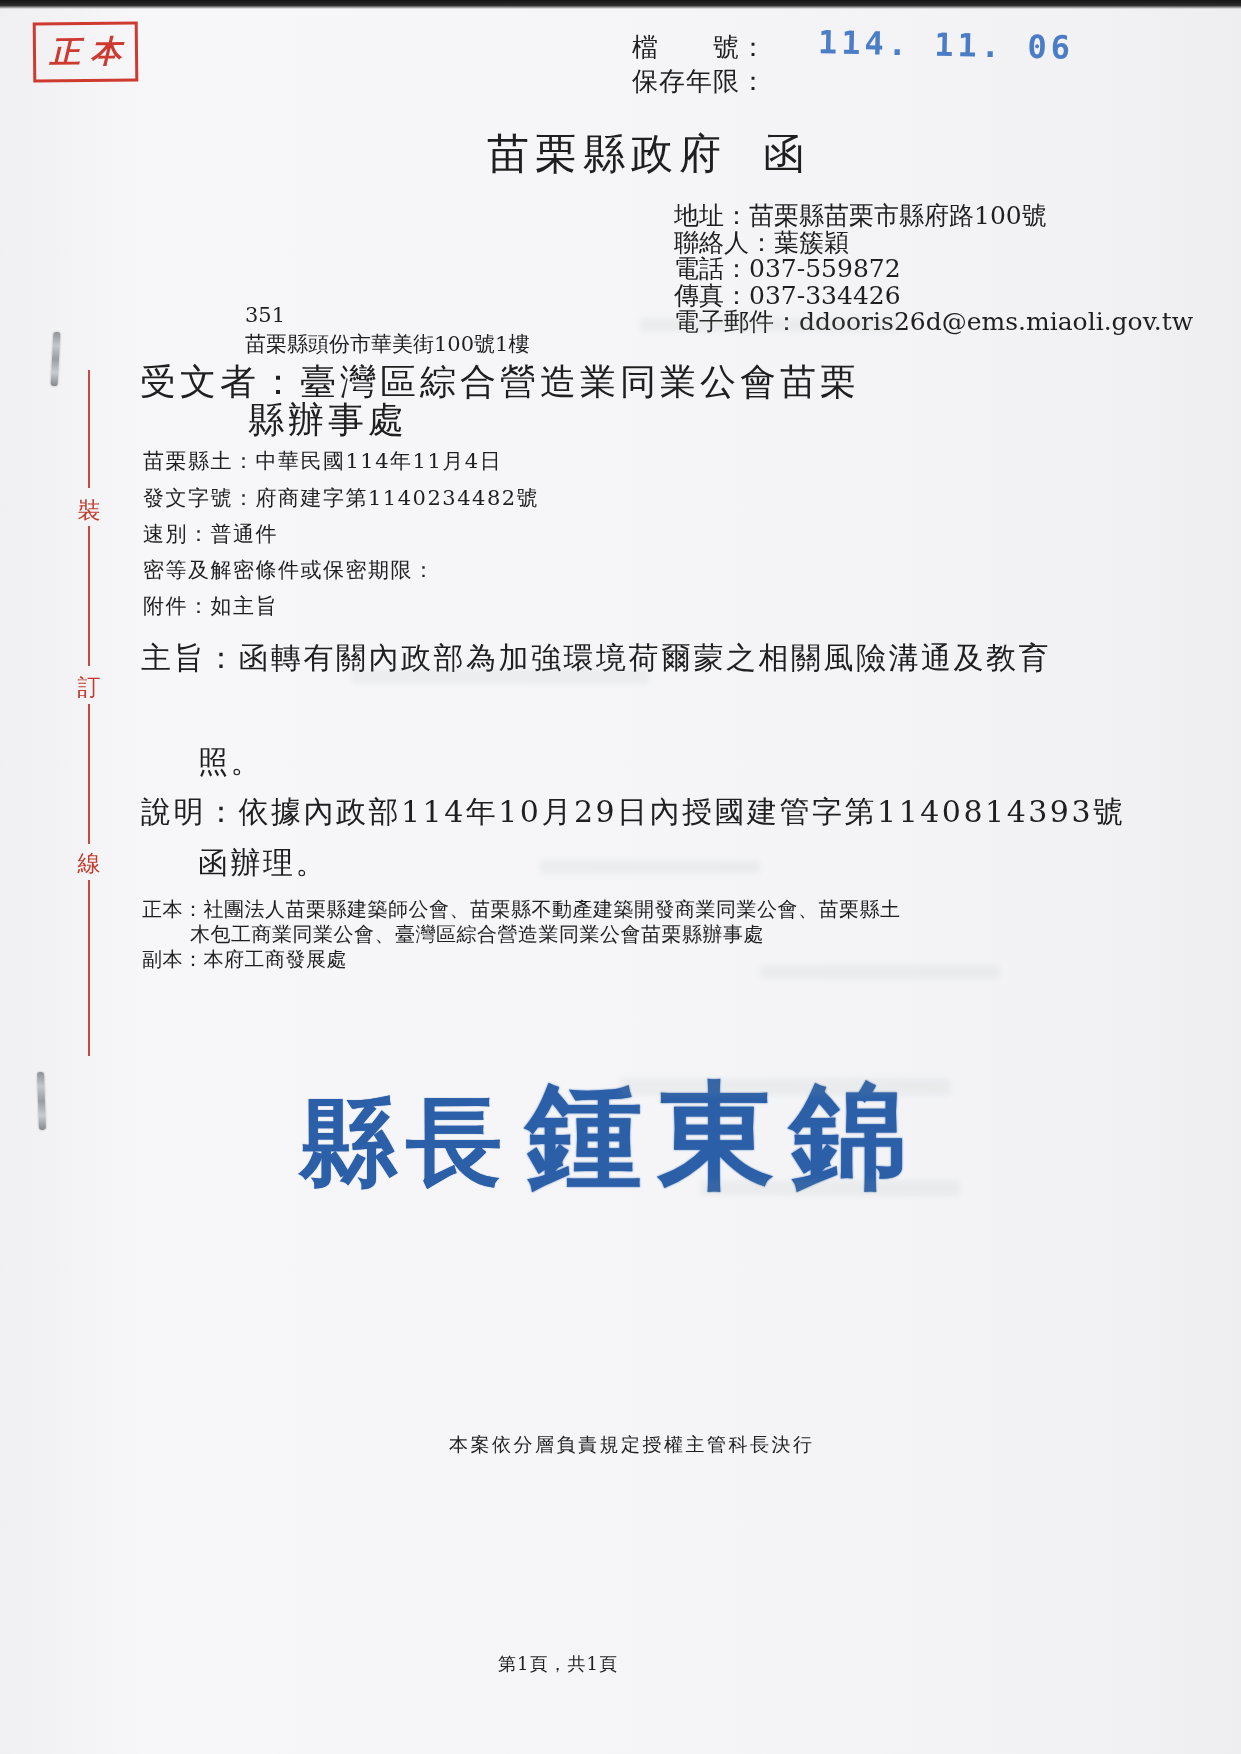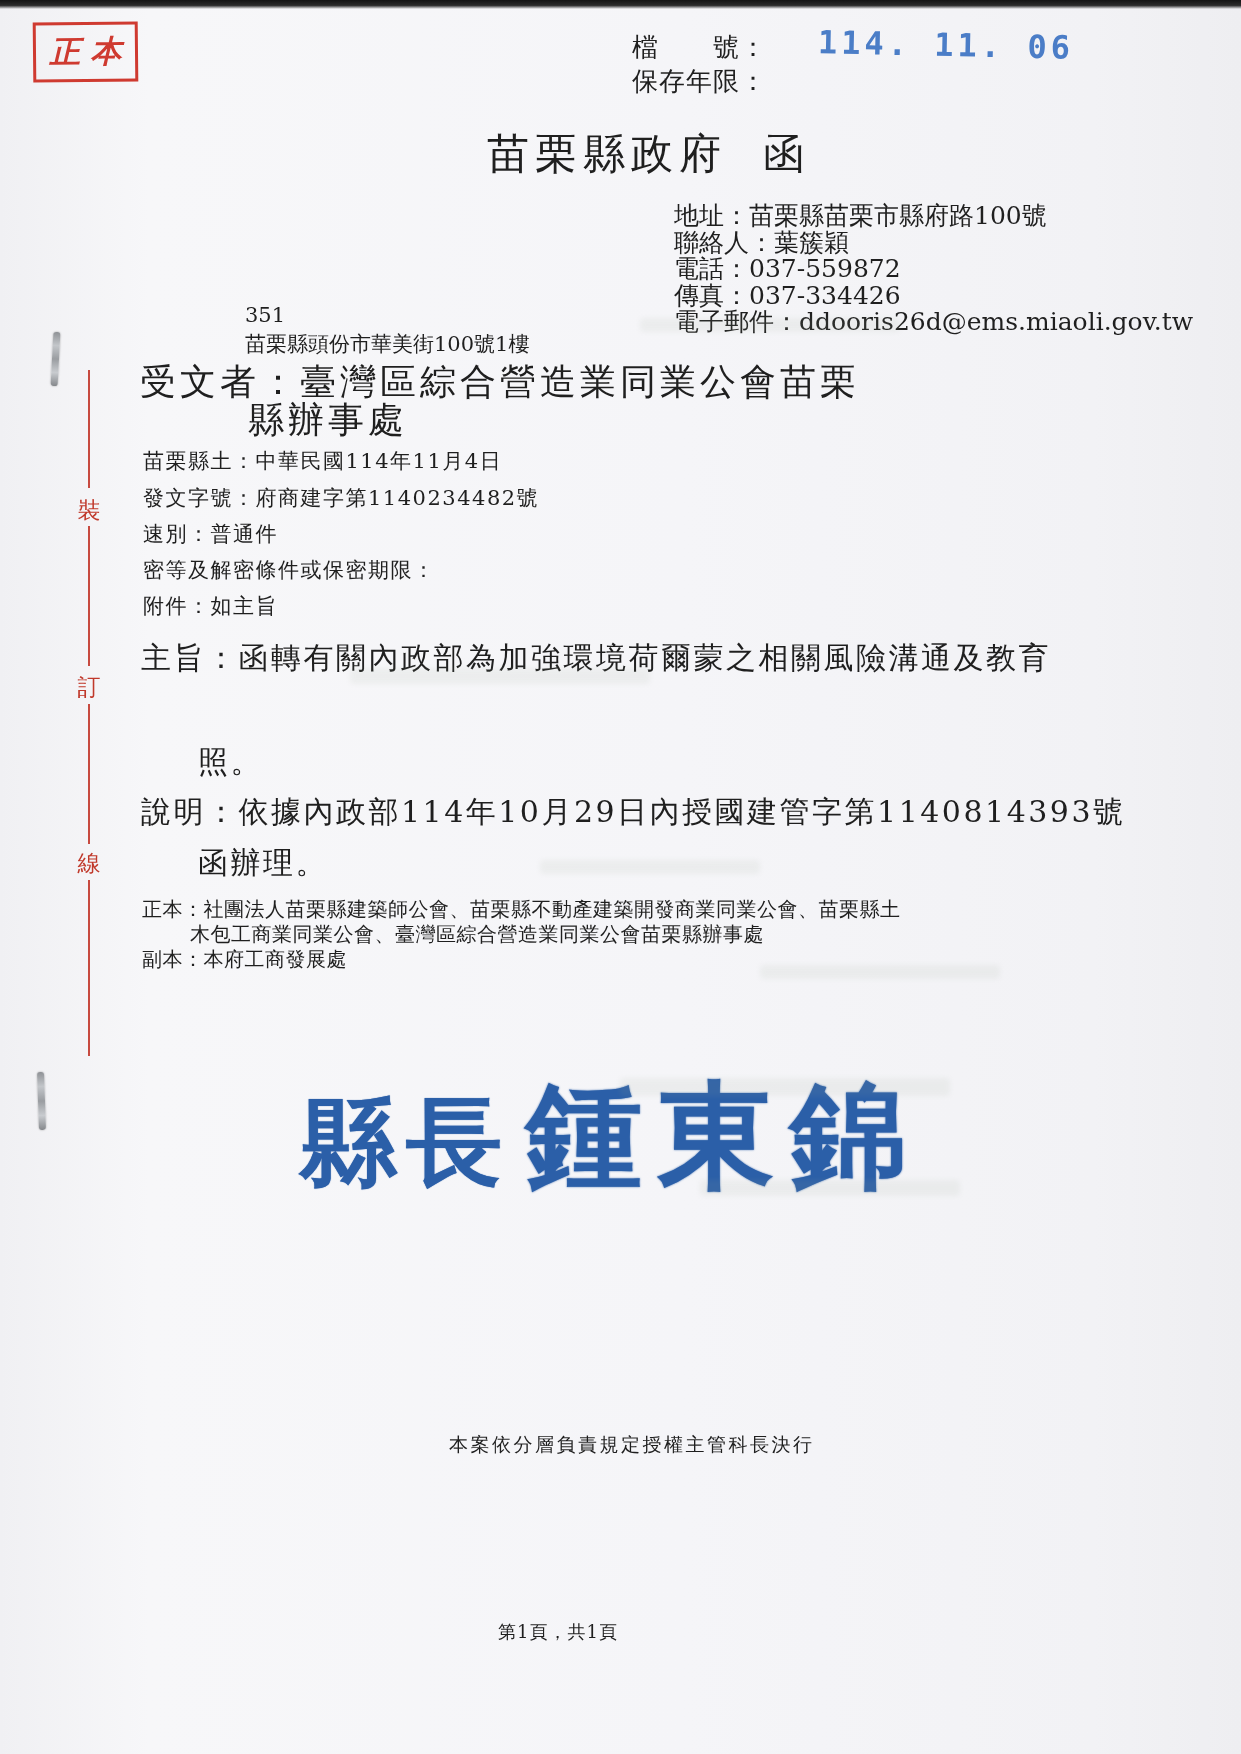--- a/index.html
+++ b/index.html
@@ -59,21 +59,21 @@
     line-height: 1; margin-right: 14px;
     text-shadow: 0 0 1px #2b5fa8;
   }
   .signature .sig-name {
     font-size: 116px; font-weight: 700; letter-spacing: 16px;
     line-height: 0.95;
     text-shadow: 0 0 2px #2b5fa8;
   }
 
   .auth-line { font-size: 19px; letter-spacing: 2.5px; }
-  .footer-line { font-size: 18px; letter-spacing: 1px; }
+  .footer-line { font-size: 18px; letter-spacing: 1px; margin-top: 32px; }
 
   
   .bind-seg { position: absolute; left: 88px; width: 2px; background: #c74a40; }
   .bind-char {
     position: absolute; left: 76px; width: 26px; text-align: center;
     font-size: 23px; color: #c0392b; letter-spacing: 0;
   }
 
   
   .staple {

